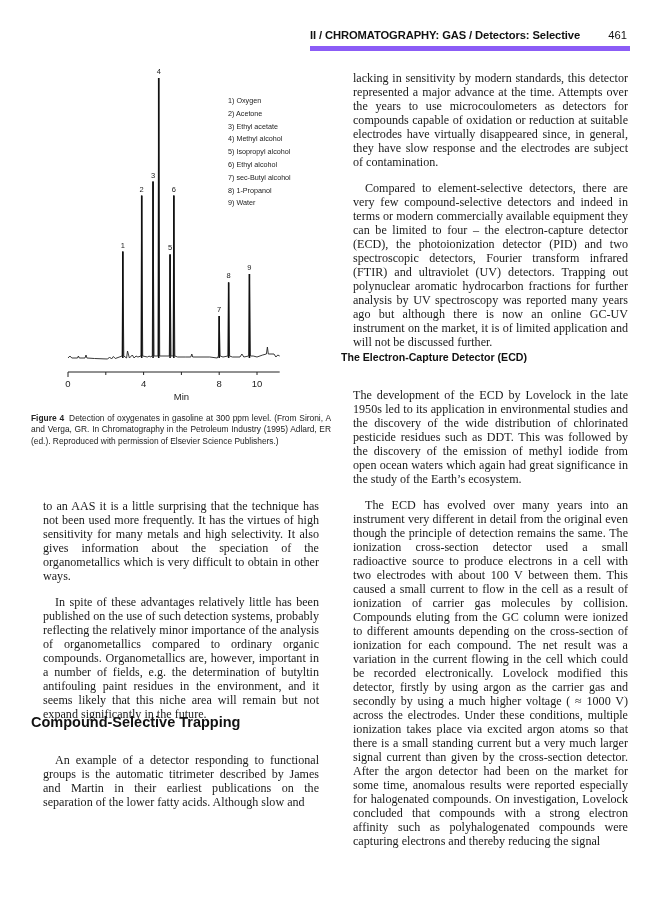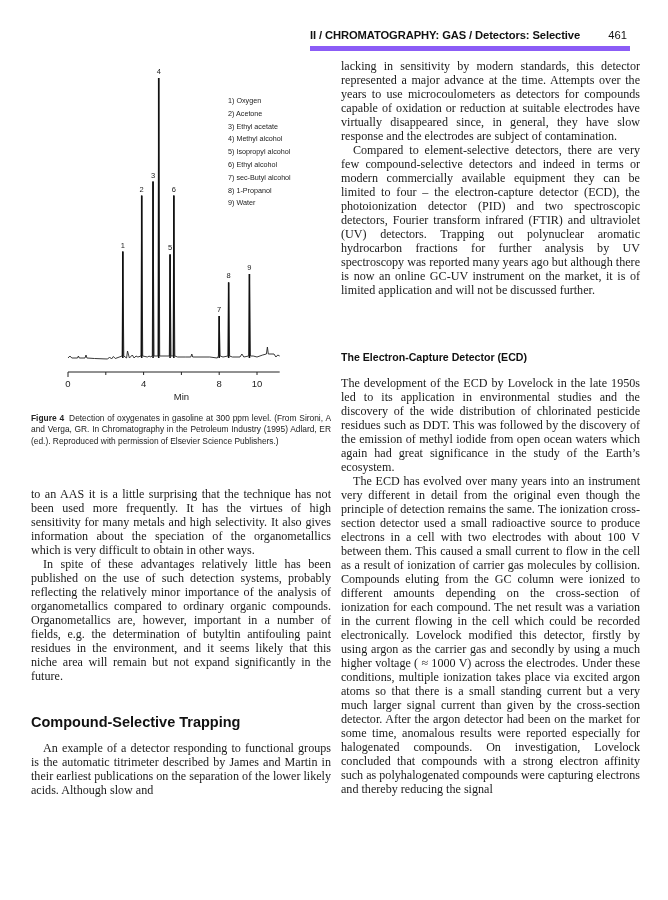--- a/index.html
+++ b/index.html
@@ -8,21 +8,21 @@
   .header-title { position:absolute; left:0; top:3px; font-family:"Liberation Sans", sans-serif; font-weight:bold; font-size:11.2px; letter-spacing:-0.1px; color:#111; }
   .header-page { position:absolute; right:3px; top:3px; font-family:"Liberation Sans", sans-serif; font-size:11.2px; color:#111; }
 
   .figure { position:absolute; left:30px; top:60px; width:310px; height:350px; }
   .figure svg { position:absolute; left:0; top:0; }
 
   .caption { position:absolute; left:31px; top:413px; width:300px; font-family:"Liberation Sans", sans-serif; font-size:8.4px; line-height:11.3px; color:#222; text-align:justify; }
   .caption .fig-label { font-weight:bold; margin-right:5px; }
 
   .col { position:absolute; font-family:"Liberation Serif", serif; font-size:12.1px; line-height:14px; color:#1a1a1a; text-align:justify; }
-  .col p { margin:0; text-indent:0; }
+  .col p { margin:12px; text-indent:0; }
   .col p.ind { text-indent:12px; }
   .left-col { left:31px; top:487px; width:300px; }
   .left-col-2 { left:31px; top:741px; width:300px; }
   .right-col-1 { left:341px; top:59px; width:299px; }
   .right-col-2 { left:341px; top:376px; width:299px; }
 
   .h2 { position:absolute; left:31px; top:714px; font-family:"Liberation Sans", sans-serif; font-weight:bold; font-size:14.5px; color:#111; }
   .h3 { position:absolute; left:341px; top:351px; font-family:"Liberation Sans", sans-serif; font-weight:bold; font-size:10.6px; color:#111; }
 
   .legend-item { font-family:"Liberation Sans", sans-serif; font-size:7.2px; fill:#222; }
@@ -96,21 +96,21 @@
 </div>
 
 <div class="col left-col">
   <p>to an AAS it is a little surprising that the technique has not been used more frequently. It has the virtues of high sensitivity for many metals and high selectivity. It also gives information about the speciation of the organometallics which is very difficult to obtain in other ways.</p>
   <p class="ind">In spite of these advantages relatively little has been published on the use of such detection systems, probably reflecting the relatively minor importance of the analysis of organometallics compared to ordinary organic compounds. Organometallics are, however, important in a number of fields, e.g. the determination of butyltin antifouling paint residues in the environment, and it seems likely that this niche area will remain but not expand significantly in the future.</p>
 </div>
 
 <div class="h2">Compound-Selective Trapping</div>
 
 <div class="col left-col-2">
-  <p class="ind">An example of a detector responding to functional groups is the automatic titrimeter described by James and Martin in their earliest publications on the separation of the lower likely acids. Although slow and</p>
+  <p class="ind">An example of a detector responding to functional groups is the automatic titrimeter described by James and Martin in their earliest publications on the separation of the lower fatty acids. Although slow and</p>
 </div>
 
 <div class="col right-col-1">
   <p>lacking in sensitivity by modern standards, this detector represented a major advance at the time. Attempts over the years to use microcoulometers as detectors for compounds capable of oxidation or reduction at suitable electrodes have virtually disappeared since, in general, they have slow response and the electrodes are subject of contamination.</p>
   <p class="ind">Compared to element-selective detectors, there are very few compound-selective detectors and indeed in terms or modern commercially available equipment they can be limited to four – the electron-capture detector (ECD), the photoionization detector (PID) and two spectroscopic detectors, Fourier transform infrared (FTIR) and ultraviolet (UV) detectors. Trapping out polynuclear aromatic hydrocarbon fractions for further analysis by UV spectroscopy was reported many years ago but although there is now an online GC-UV instrument on the market, it is of limited application and will not be discussed further.</p>
 </div>
 
 <div class="h3">The Electron-Capture Detector (ECD)</div>
 
 <div class="col right-col-2">

